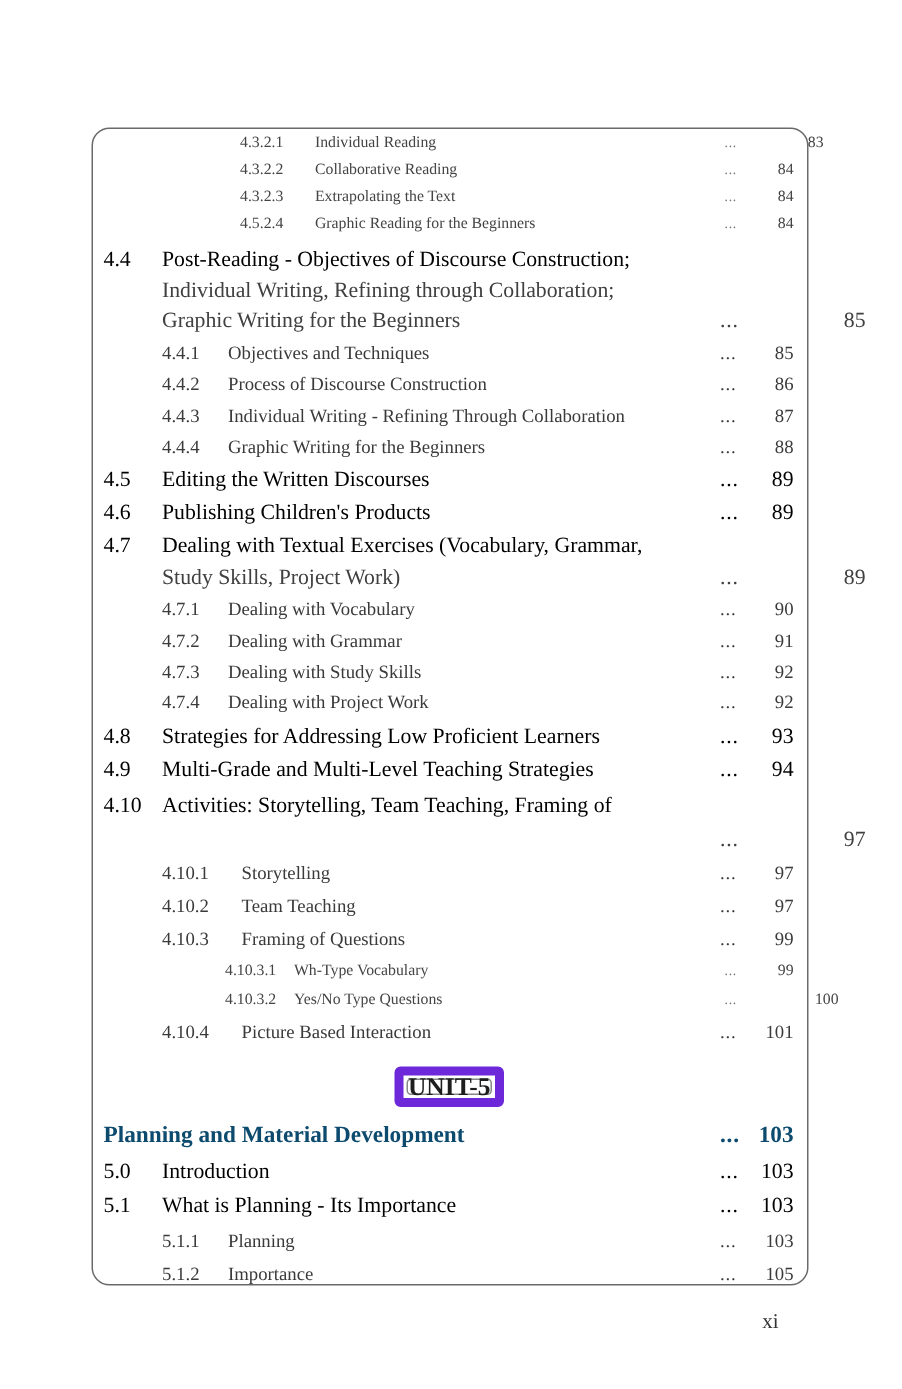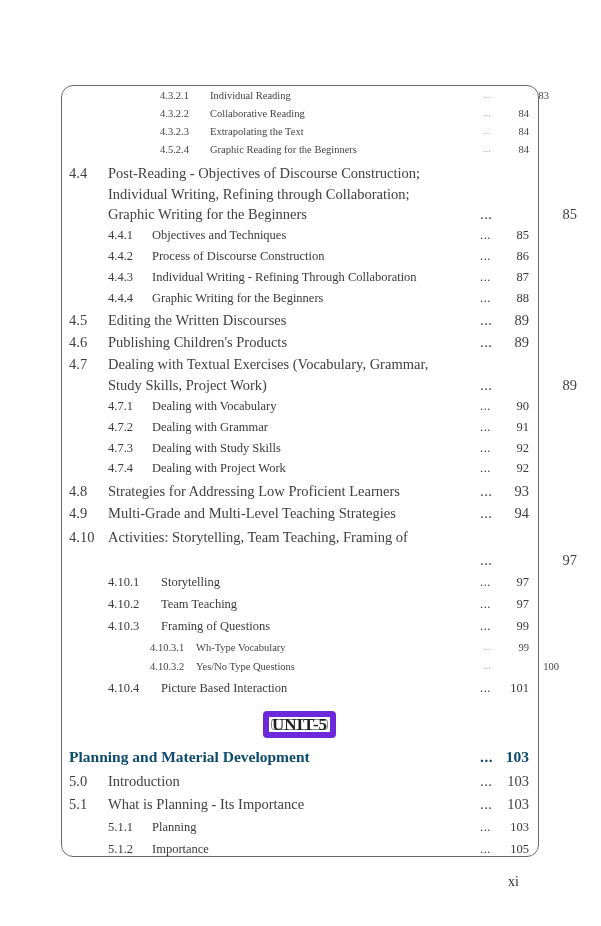--- a/index.html
+++ b/index.html
@@ -58,21 +58,21 @@
       white-space: nowrap;
     }
     
     .l4 { font-size: 10.5px; color: #444; }
     .l4 .num { left: 160px; }
     .l4 .title { left: 210px; }
     .l4 .dots { font-size: 9px; left: 483px; color: #777; }
     .l3 { font-size: 12.5px; color: #3a3a3a; }
     .l3 .num { left: 108px; }
     .l3 .title { left: 152px; }
-    .l2 { font-size: 14.5px; color: #404040; }
+    .l2 { font-size: 14.5px; color: #000000; }
     .l2 .num { left: 69px; }
     .l2 .title { left: 108px; }
     .l1 { font-size: 15.5px; font-weight: bold; color: #0c4a6e; }
     .l1 .title { left: 69px; }
     .l1 .dots { font-weight: bold; }
     .cont { font-size: 14.5px; color: #404040; padding-left: 48px; }
     .cont .title { left: 108px; }
 
     .unit-badge {
       position: absolute;

